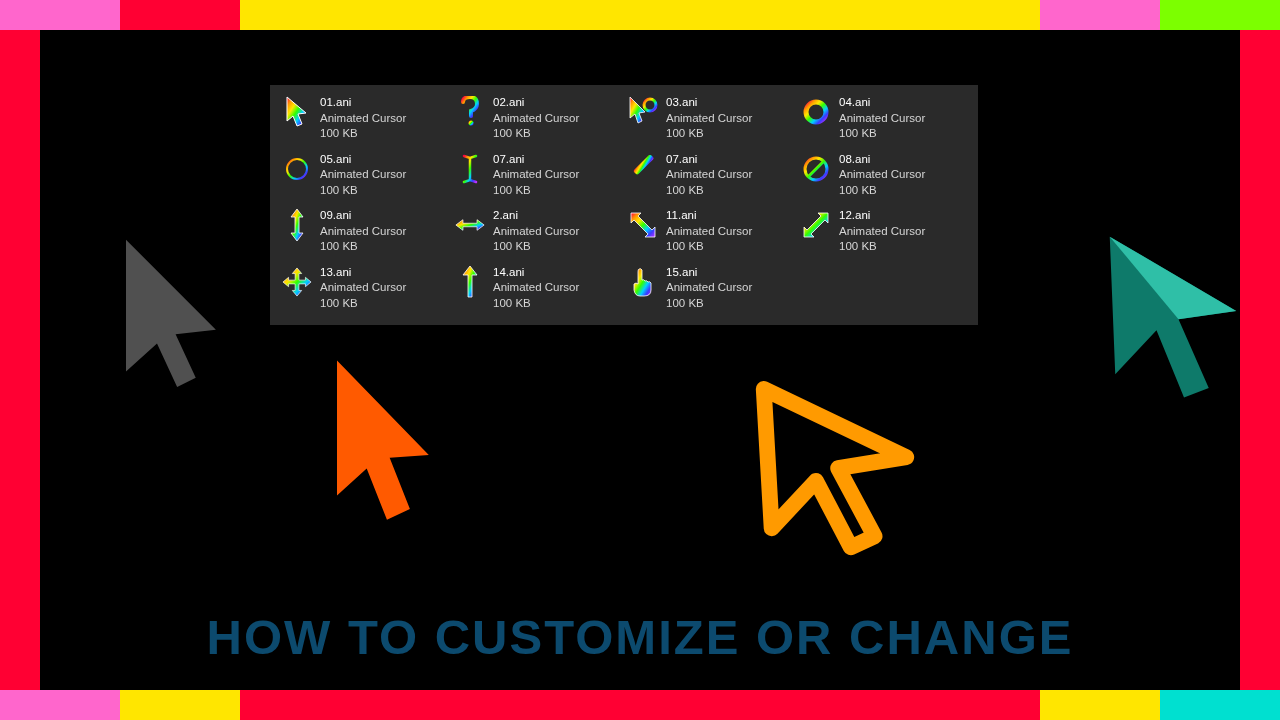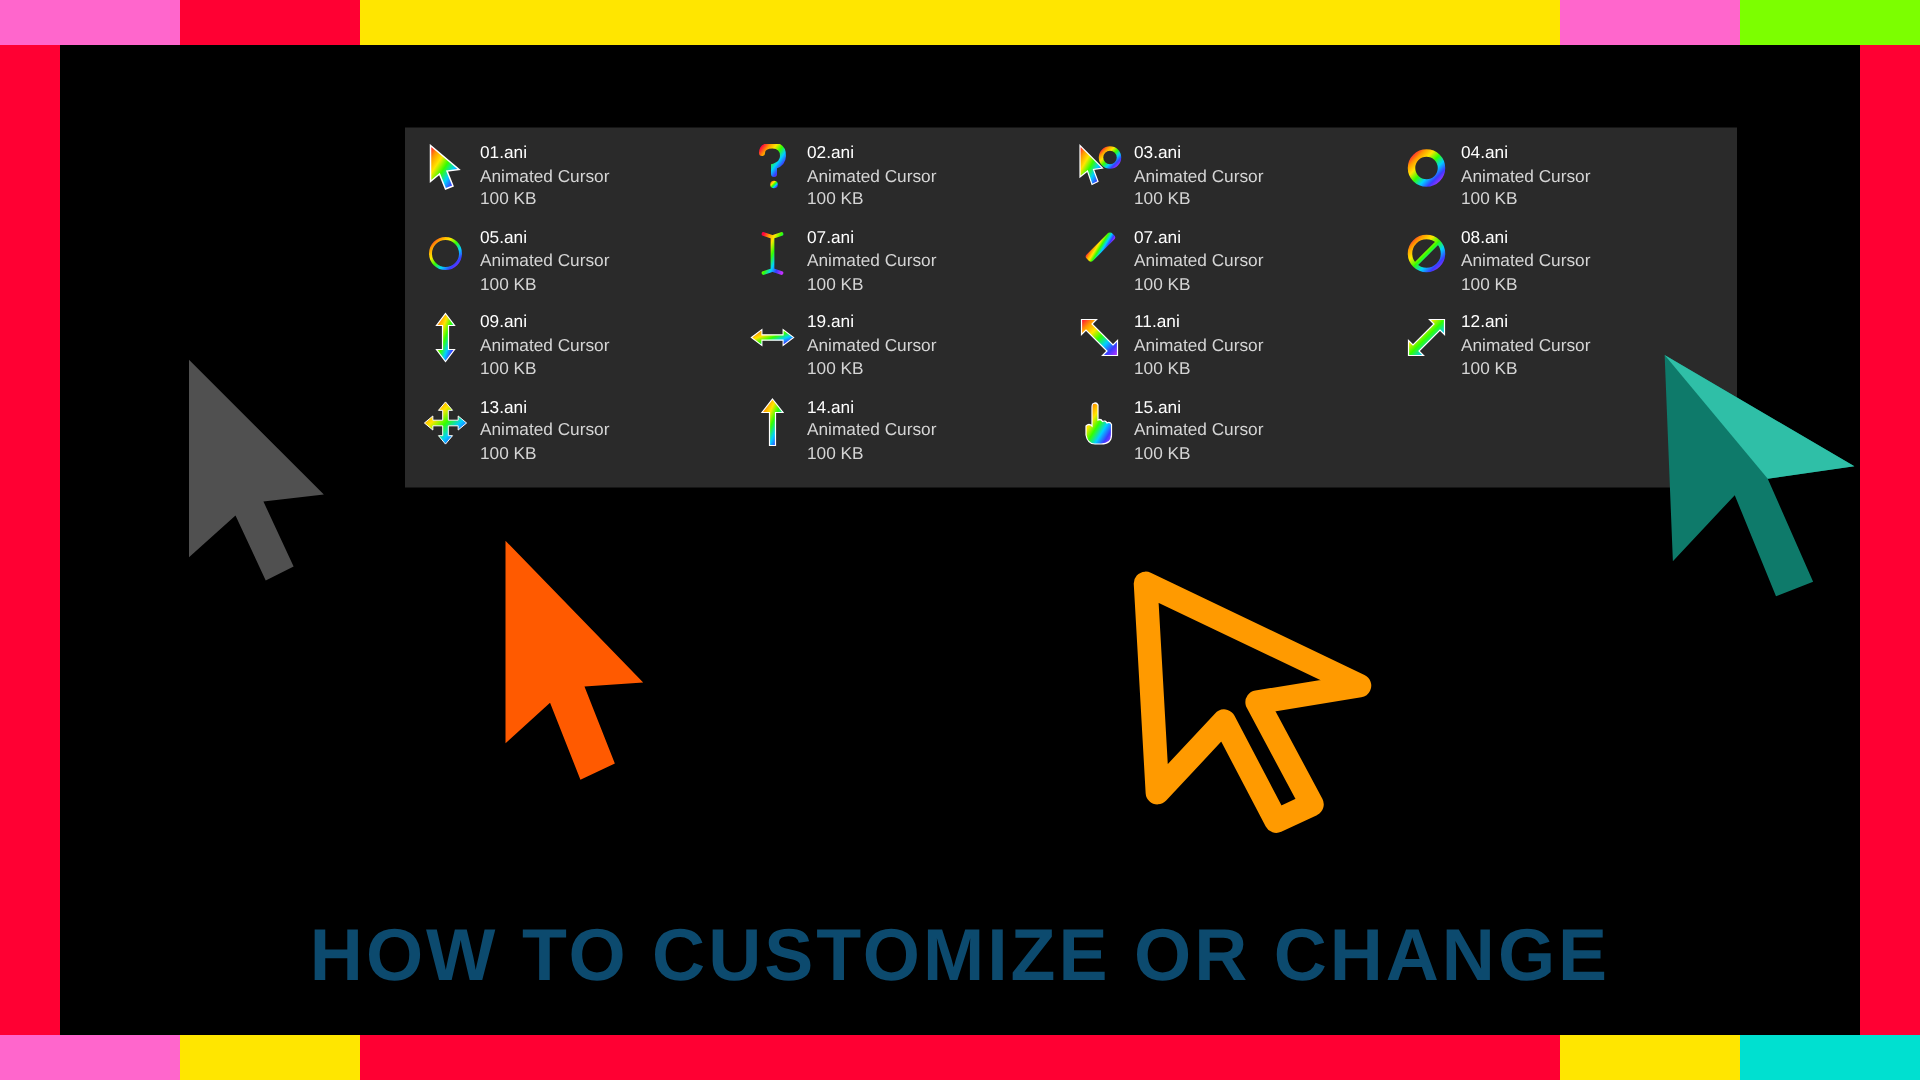--- a/index.html
+++ b/index.html
@@ -28,21 +28,21 @@
     position:absolute;
     left:40px; right:40px; top:30px; bottom:30px;
     background:#000;
     border:6px solid #000;
   }
 
   .file-panel {
     position:absolute;
     top:85px;
     left:270px;
-    width:888px;
+    width:708px;
     background:#2a2a2a;
     padding:10px 12px 14px 12px;
     display:grid;
     grid-template-columns: repeat(4, 1fr);
     row-gap:10px;
     column-gap:8px;
   }
   .file-item {
     display:flex;
     align-items:flex-start;
@@ -332,21 +332,21 @@
               <stop offset="50%" stop-color="#33ff00"></stop>
               <stop offset="67%" stop-color="#00d0ff"></stop>
               <stop offset="83%" stop-color="#3a3aff"></stop>
               <stop offset="100%" stop-color="#c030ff"></stop>
             </linearGradient>
           </defs>
           <path d="M1 10 L9 4 L9 8 L25 8 L25 4 L33 10 L25 16 L25 12 L9 12 L9 16 Z" fill="url(#g9)" stroke="#fff" stroke-width="0.8"></path>
         </svg>
       </div>
     <div class="file-meta">
-      <div class="line1">19.ani</div>
+      <div class="line1">2.ani</div>
       <div class="line2">Animated Cursor</div>
       <div class="line3">100 KB</div>
     </div>
     </div>
     <div class="file-item">
     <div class="file-icon">
         <svg width="30" height="30" viewBox="0 0 30 30">
           <defs>
             <linearGradient id="g10" x1="0" y1="0" x2="1" y2="1">
               <stop offset="0%" stop-color="#ff0040"></stop>

